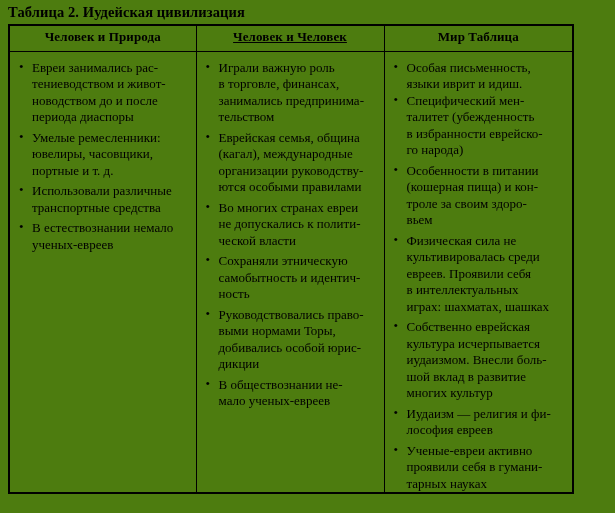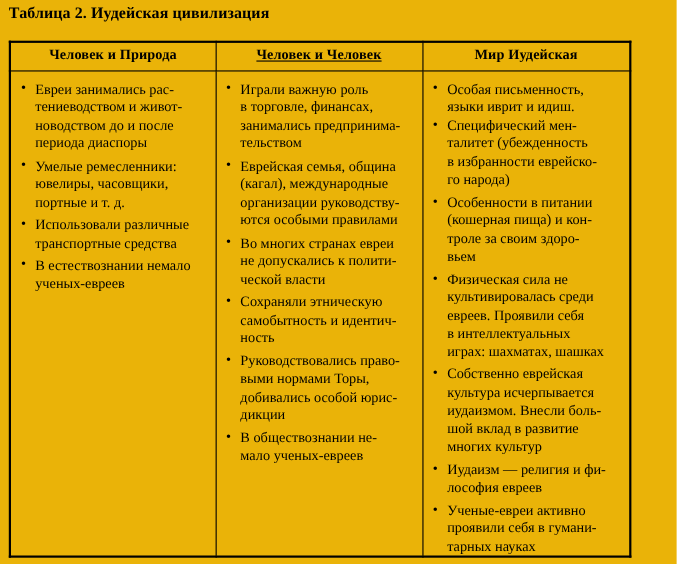--- a/index.html
+++ b/index.html
@@ -8,35 +8,35 @@
     width: 615px;
     height: 513px;
     font-family: "Liberation Serif", "DejaVu Serif", serif;
     color: #000000;
     overflow: hidden;
   }
   .page {
     position: relative;
     width: 615px;
     height: 513px;
-    background: #eab308;
+    background: #4d7c0f;
   }
   .caption {
     position: absolute;
     left: 8px;
     top: 4px;
     font-size: 14.5px;
     font-weight: bold;
     letter-spacing: 0.1px;
     white-space: nowrap;
   }
   table.civ {
     position: absolute;
     left: 8px;
-    top: 37px;
+    top: 24px;
     width: 564px;
     border-collapse: collapse;
     table-layout: fixed;
   }
   table.civ, table.civ th, table.civ td {
     border: 1px solid #000000;
   }
   table.civ { border-width: 2px; }
   th.col-header {
     height: 26px;
@@ -71,21 +71,21 @@
 <body>
 
 <div class="page">
   <div class="caption">Таблица 2. Иудейская цивилизация</div>
 
   <table class="civ">
     <thead>
       <tr id="header-row">
           <th class="col-header" style="width: 187px;">Человек и Природа</th>
           <th class="col-header" style="width: 188px; text-decoration: underline;">Человек и Человек</th>
-          <th class="col-header" style="width: 189px;">Мир Иудейская</th>
+          <th class="col-header" style="width: 189px;">Мир Таблица</th>
         </tr>
     </thead>
     <tbody>
       <tr id="body-row">
           <td class="col-cell">
             <div class="bullet-item"><span class="bullet-glyph">•</span><span>Евреи занимались рас-<br>тениеводством и живот-<br>новодством до и после<br>периода диаспоры</span></div>
             <div class="bullet-item"><span class="bullet-glyph">•</span><span>Умелые ремесленники:<br>ювелиры, часовщики,<br>портные и т. д.</span></div>
             <div class="bullet-item"><span class="bullet-glyph">•</span><span>Использовали различные<br>транспортные средства</span></div>
             <div class="bullet-item"><span class="bullet-glyph">•</span><span>В естествознании немало<br>ученых-евреев</span></div>
           </td>

